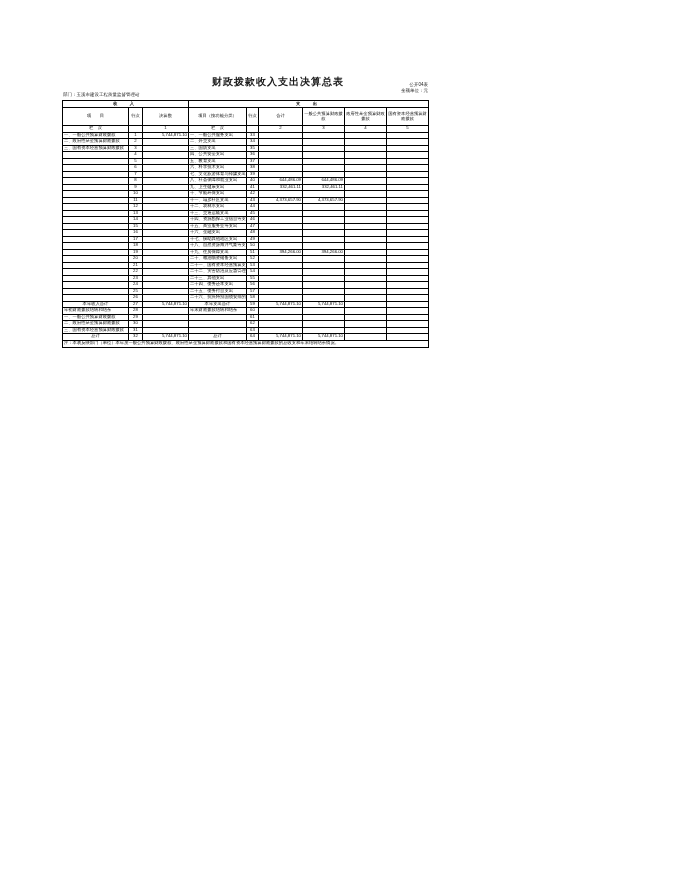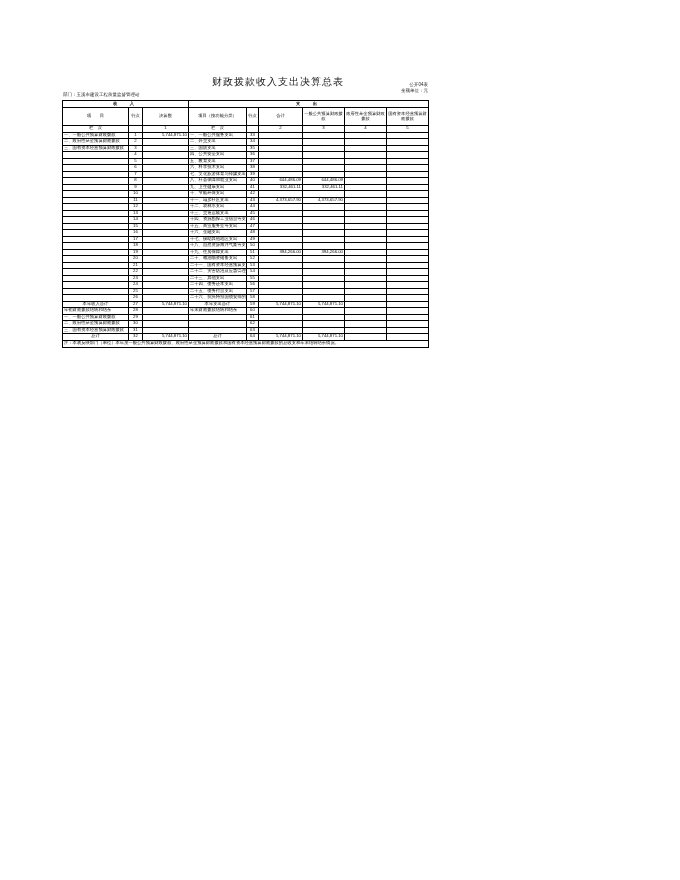--- a/index.html
+++ b/index.html
@@ -7,21 +7,21 @@
     position:relative;
     width:680px;height:880px;
     background:#ffffff;
     font-family:"Liberation Sans","DejaVu Sans",sans-serif;
     color:#000;
     overflow:hidden;
   }
   .doc-title{
     position:absolute;top:75px;left:0;width:556px;
     text-align:center;
-    font-size:10px;font-weight:normal;color:#1a1a1a;
+    font-size:10px;font-weight:bold;color:#1a1a1a;
     letter-spacing:1px;
   }
   .meta-left{
     position:absolute;left:63px;top:92px;
     font-size:4.5px;line-height:5.5px;color:#222;
   }
   .meta-right{
     position:absolute;left:278px;top:82px;width:150px;
     text-align:right;
     font-size:4.5px;line-height:5.5px;color:#222;

